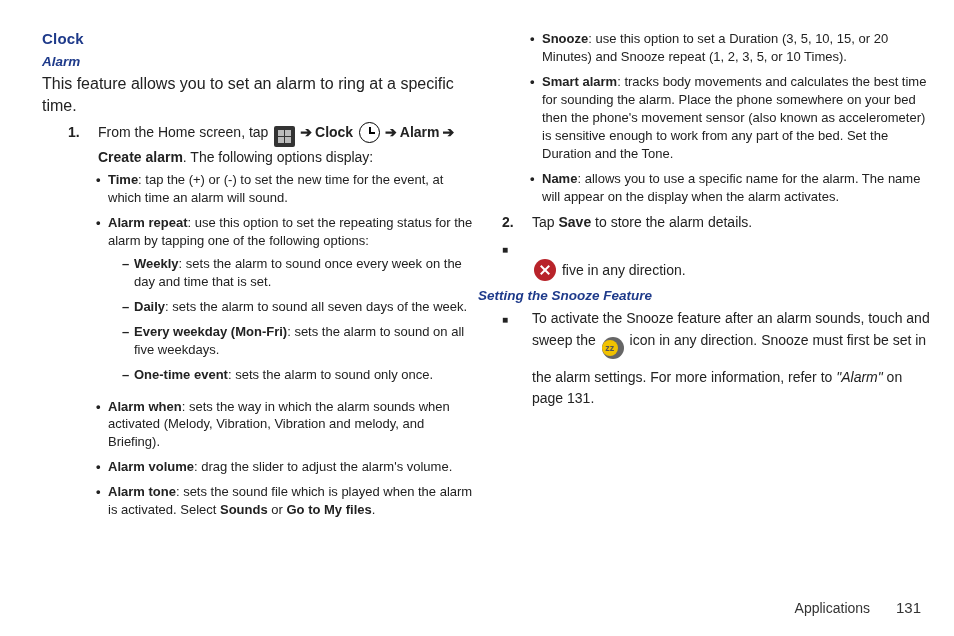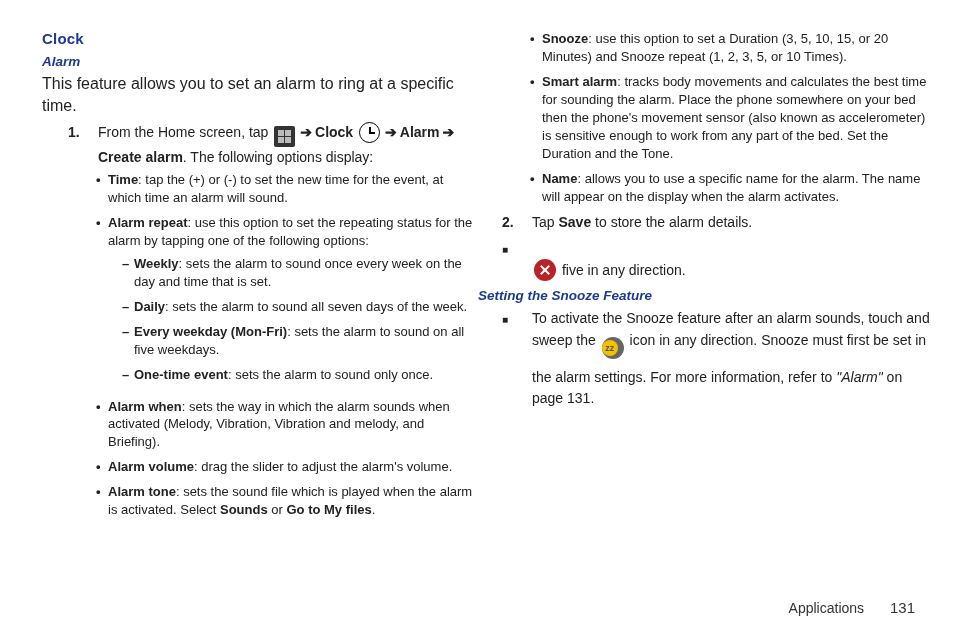--- a/index.html
+++ b/index.html
@@ -199,21 +199,21 @@
     min-width: 30px;
     font-size: 10px;
     padding-top: 4px;
   }
   .sq-bullet .body {
     flex: 1;
   }
   .footer {
     position: absolute;
     bottom: 20px;
-    right: 39px;
+    right: 33px;
     font-size: 14px;
     color: #333;
   }
   .footer .pg {
     display: inline-block;
     margin-left: 22px;
     font-size: 15px;
   }
 </style>
 </head>

